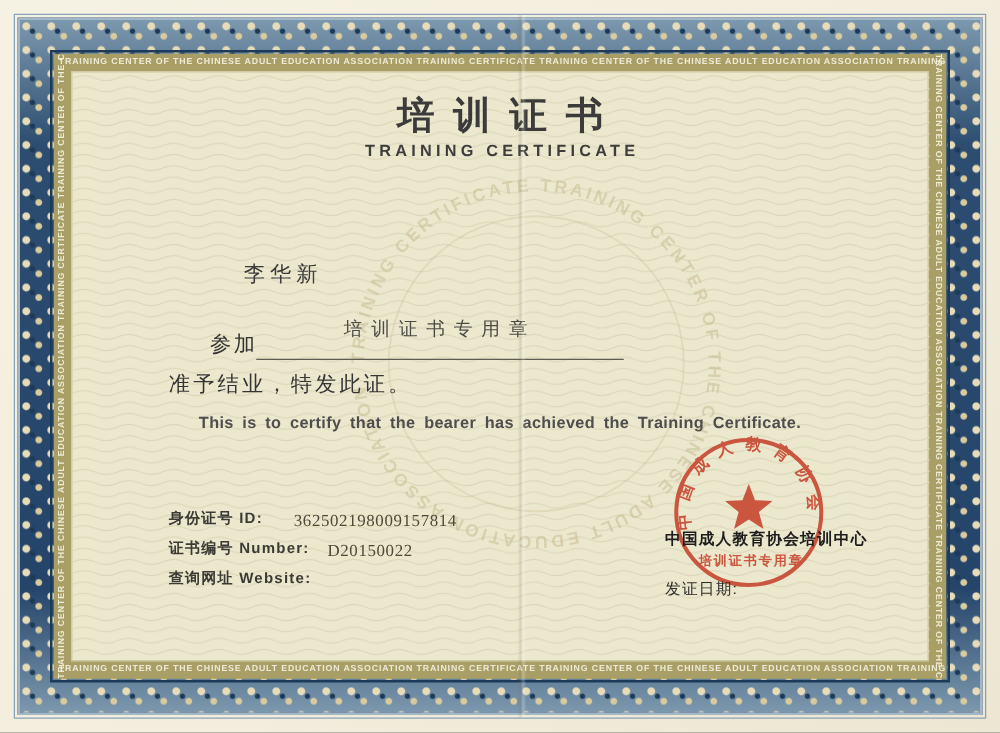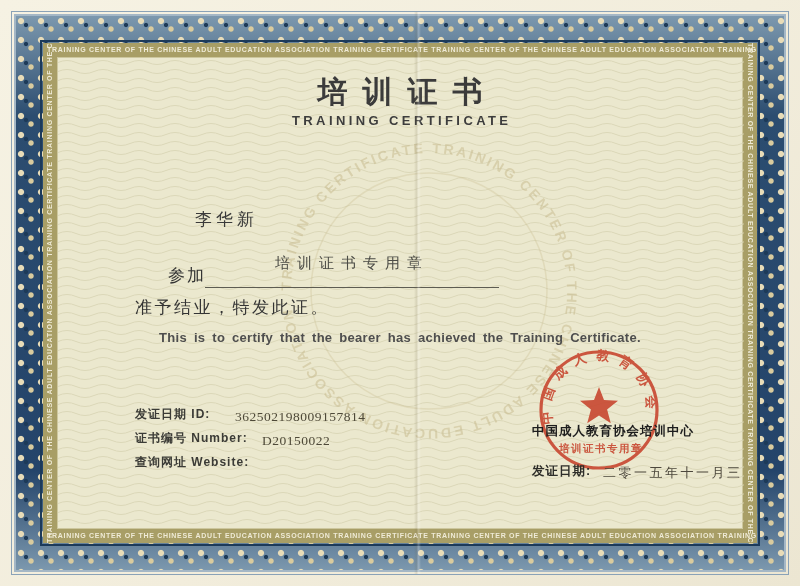--- a/index.html
+++ b/index.html
@@ -57,21 +57,21 @@
   .english{left:0;right:0;top:272px;text-align:center;font-size:13px;font-weight:bold;
     color:#4e4e4e;letter-spacing:.3px;word-spacing:3px;}
   .flabel{font-size:12px;font-weight:bold;color:#3b3b36;letter-spacing:1px;}
   .fvalue{font-family:"Liberation Serif",serif;font-size:13.5px;color:#4e4938;letter-spacing:.5px;}
   .l1{left:77px;top:348px;} .v1{left:177px;top:351px;}
   .l2{left:77px;top:372px;} .v2{left:204px;top:375px;}
   .l3{left:77px;top:396px;}
   .seal{left:479px;top:290px;z-index:4;opacity:.88;}
   .org{left:474px;top:365px;font-size:12.5px;font-weight:bold;color:#1d1d1d;
     letter-spacing:1px;z-index:6;}
-  .date-label{left:474px;top:405px;font-size:12.5px;font-weight:bold;color:#2d2d29;
+  .date-label{left:474px;top:405px;font-size:12.5px;font-weight:normal;color:#2d2d29;
     letter-spacing:1px;z-index:6;}
   .date-value{left:545px;top:406px;font-family:"Liberation Serif",serif;font-size:13px;
     color:#4c473c;letter-spacing:2.5px;z-index:6;}
 </style>
 </head>
 <body>
 
 <div class="cert">
 
   <div class="line-outer"></div>
@@ -112,38 +112,37 @@
     <div class="abs title-en">TRAINING CERTIFICATE</div>
 
     <div class="abs name">李华新</div>
 
     <div class="abs attend">参加</div>
     <div class="abs course">培训证书专用章</div>
     <div class="abs underline"></div>
     <div class="abs line2">准予结业，特发此证。</div>
     <div class="abs english">This is to certify that the bearer has achieved the Training Certificate.</div>
 
-    <div class="abs flabel l1">发证日期 ID:</div>
+    <div class="abs flabel l1">身份证号 ID:</div>
     <div class="abs fvalue v1">362502198009157814</div>
     <div class="abs flabel l2">证书编号 Number:</div>
     <div class="abs fvalue v2">D20150022</div>
     <div class="abs flabel l3">查询网址 Website:</div>
 
     <svg class="abs seal" width="124" height="124">
       <defs>
         <path id="sealArc" d="M 16.6,75.4 A 48,48 0 1 1 107.4,75.4"></path>
       </defs>
       <circle cx="62" cy="62" r="58" fill="none" stroke="#c7432c" stroke-width="3.2"></circle>
       <polygon points="62,39 57,52.1 43,52.8 53.9,61.6 50.2,75.2 62,67.5 73.8,75.2 70.1,61.6 81,52.8 67,52.1" fill="#c7432c"></polygon>
       <text font-family="Liberation Sans, sans-serif" font-size="13" font-weight="bold" fill="#c7432c" letter-spacing="9">
         <textPath href="#sealArc">中国成人教育协会培训中心</textPath>
       </text>
       <text x="64" y="104" text-anchor="middle" font-family="Liberation Sans, sans-serif" font-size="10.5" font-weight="bold" fill="#c7432c" letter-spacing="1.5">培训证书专用章</text>
     </svg>
 
     <div class="abs org">中国成人教育协会培训中心</div>
     <div class="abs date-label">发证日期:</div>
-    <div class="abs date-value">二零一五年十一月三</div>
 
   </div>
 
   <div class="crease"></div>
 </div>
 
 </body></html>

